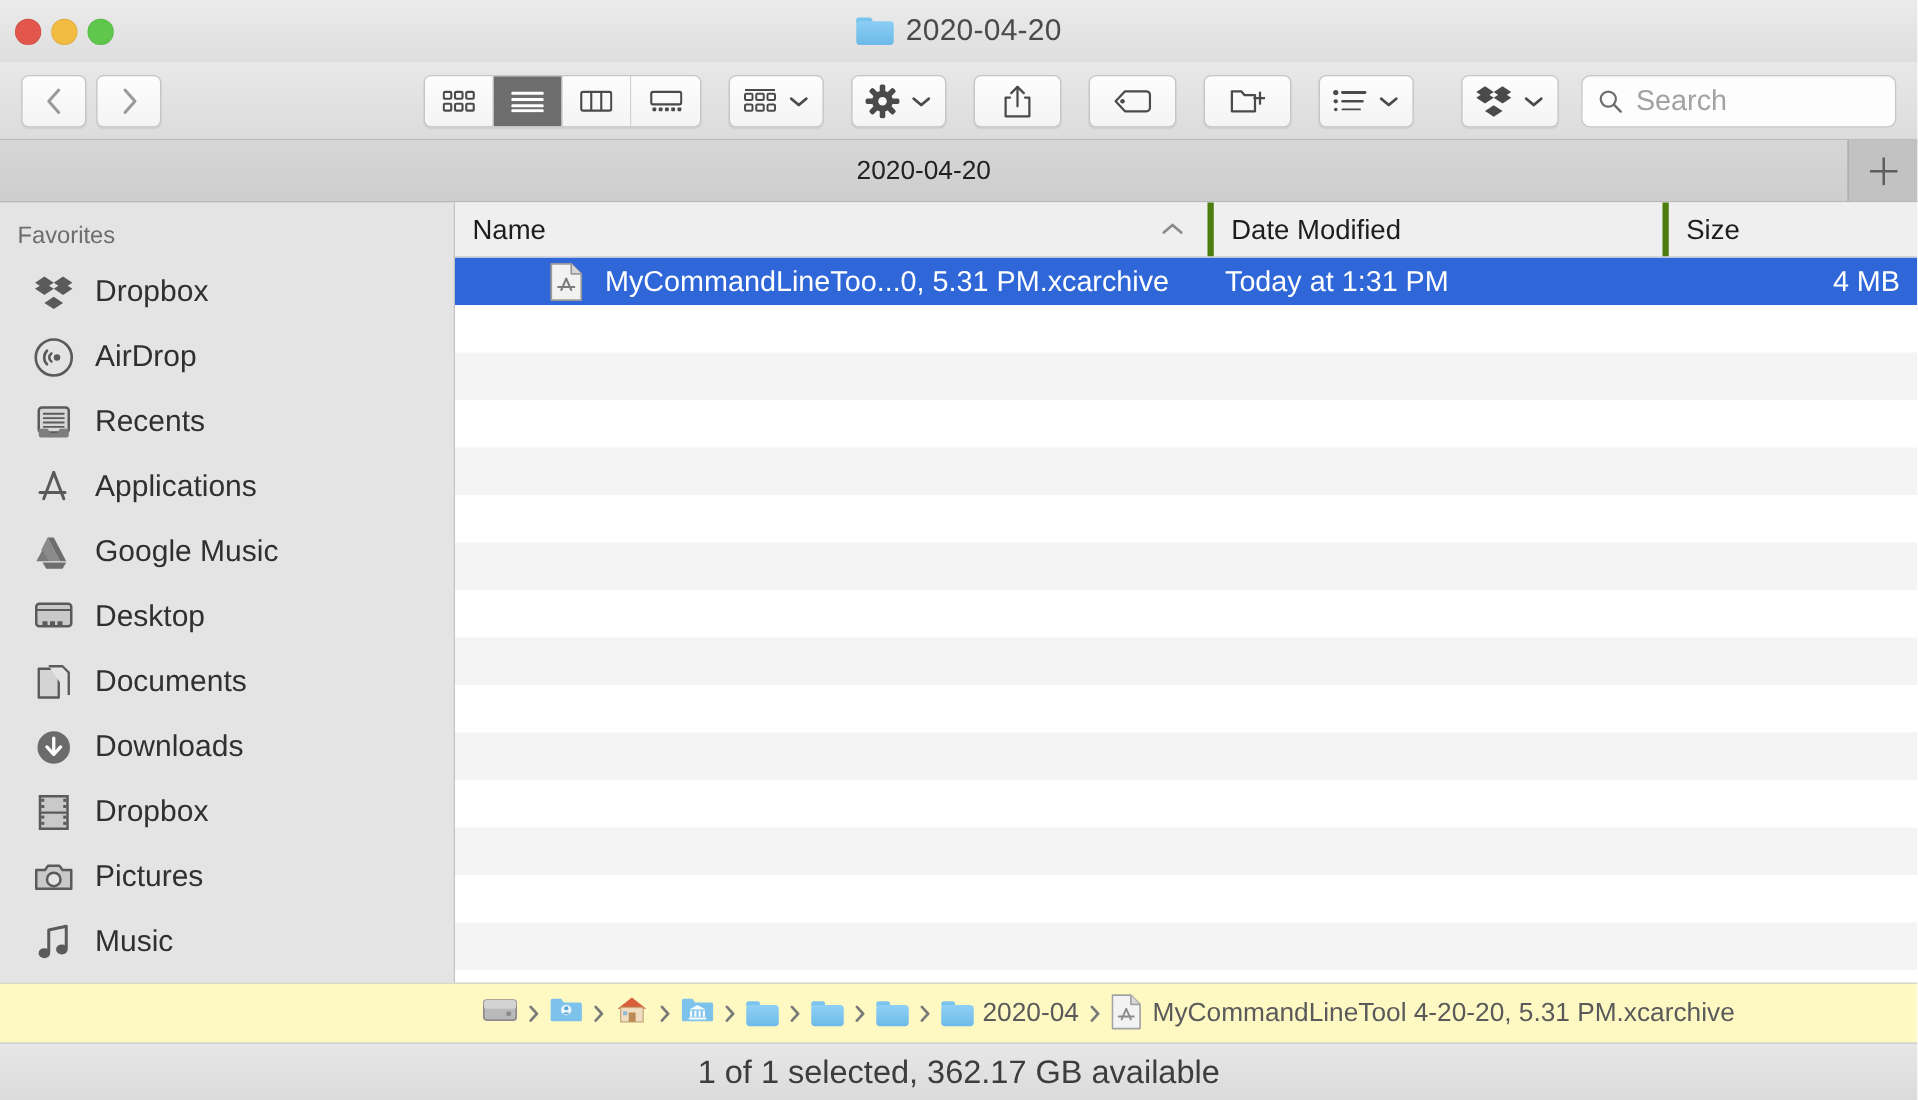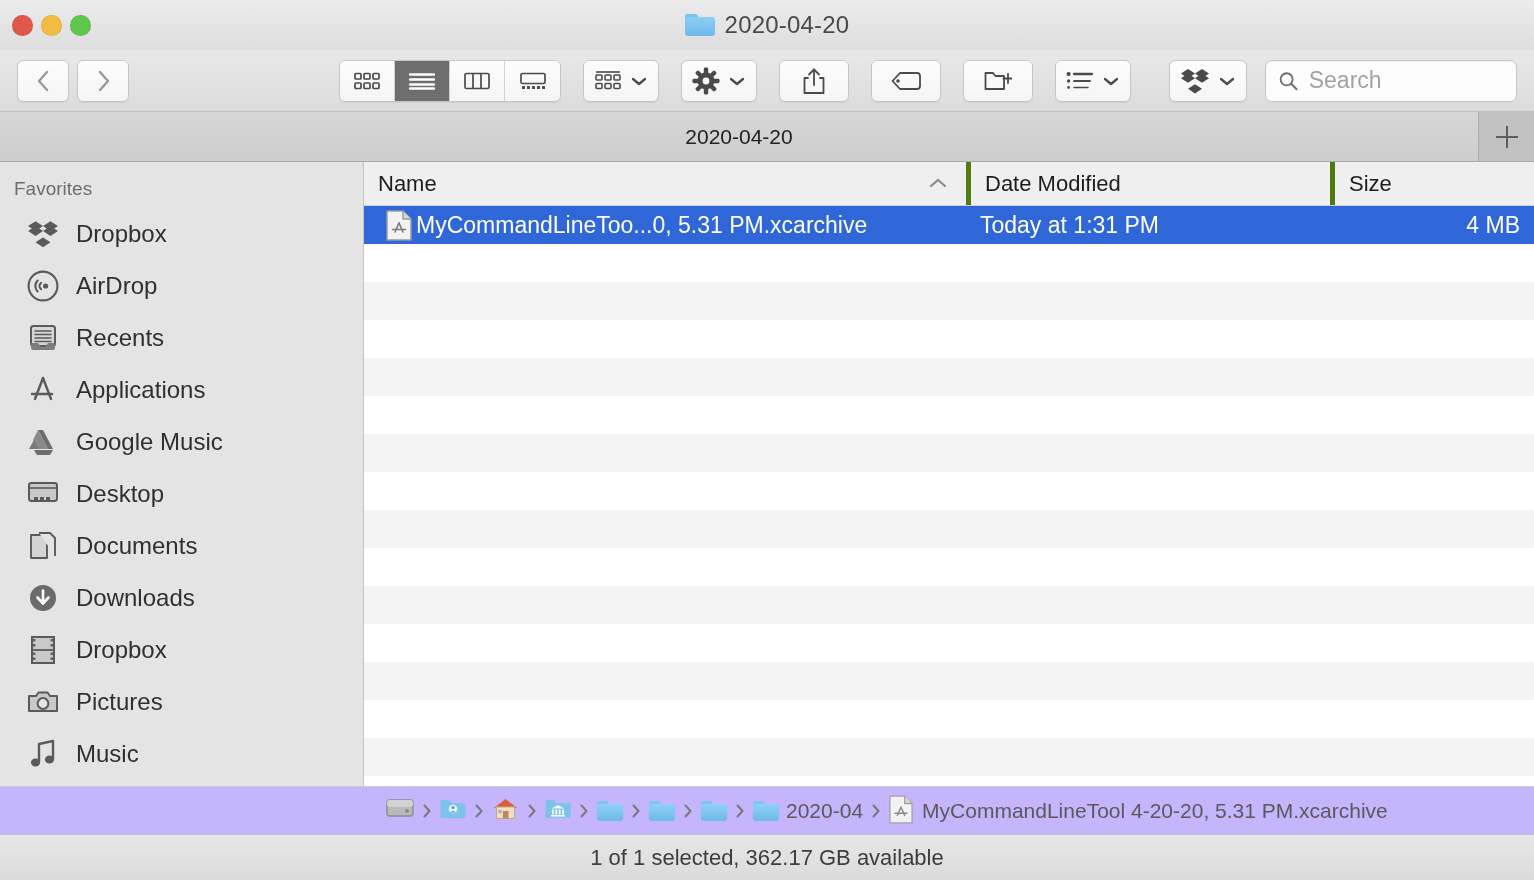--- a/index.html
+++ b/index.html
@@ -114,42 +114,42 @@
   .col-date { width: 364px; flex: 0 0 364px; }
   .col-size { width: 204px; flex: 0 0 204px; }
   .sort-chev { position: absolute; right: 18px; stroke: #8c8c8c; stroke-width: 2.2; fill: none; stroke-linecap: round; }
 
   .rows { flex: 1; overflow: hidden; }
   .row { height: 38px; display: flex; align-items: center; }
   .row.odd { background: #ffffff; }
   .row.even { background: #f4f4f4; }
   .row.selected { background: #2f67d8; }
   .cell { display: flex; align-items: center; padding: 0 14px; font-size: 23px; color: #1d1d1d; white-space: nowrap; overflow: hidden; }
-  .cell-name { flex: 1; min-width: 0; gap: 4px; padding-left: 22px; }
+  .cell-name { flex: 1; min-width: 0; gap: 18px; padding-left: 76px; }
   .cell-date { width: 364px; flex: 0 0 364px; }
   .cell-size { width: 204px; flex: 0 0 204px; justify-content: flex-end; }
   .row.selected .cell { color: #ffffff; }
 
   
   .pathbar {
     height: 48px; flex: 0 0 48px; display: flex; align-items: center;
-    background: #c4b5fd; border-top: 1px solid #cdcdcd; padding-left: 386px; gap: 0; overflow: hidden;
+    background: #fef9c3; border-top: 1px solid #cdcdcd; padding-left: 386px; gap: 0; overflow: hidden;
   }
   .pathitem { display: flex; align-items: center; gap: 7px; font-size: 21px; color: #5a5a5a; white-space: nowrap; }
   .pathsep { margin: 0 7px; stroke: #7a7a7a; stroke-width: 2.1; fill: none; stroke-linecap: round; stroke-linejoin: round; }
   .p-folder { width: 26px; height: 20px; position: relative; flex: 0 0 26px; }
   .p-folder .t { position: absolute; left: 0; top: 0; width: 11px; height: 4px; background: #7cc4ef; border-radius: 2px 2px 0 0; }
   .p-folder .b { position: absolute; left: 0; top: 3px; width: 26px; height: 17px;
     background: linear-gradient(to bottom,#8fd0f5,#6ebae9); border-radius: 3px; }
 
   
   .statusbar {
     height: 46px; flex: 0 0 46px; display: flex; align-items: center; justify-content: center;
     background: linear-gradient(to bottom,#e7e7e7,#dbdbdb); border-top: 1px solid #c2c2c2;
-    font-size: 22px; color: #3d3d3d;
+    font-size: 26px; color: #3d3d3d;
   }
   .doc-ico { width: 26px; height: 31px; position: relative; flex: 0 0 26px; }
 </style>
 </head>
 <body>
 
 <div class="window">
 
   <div class="titlebar">
     <div class="traffic">

